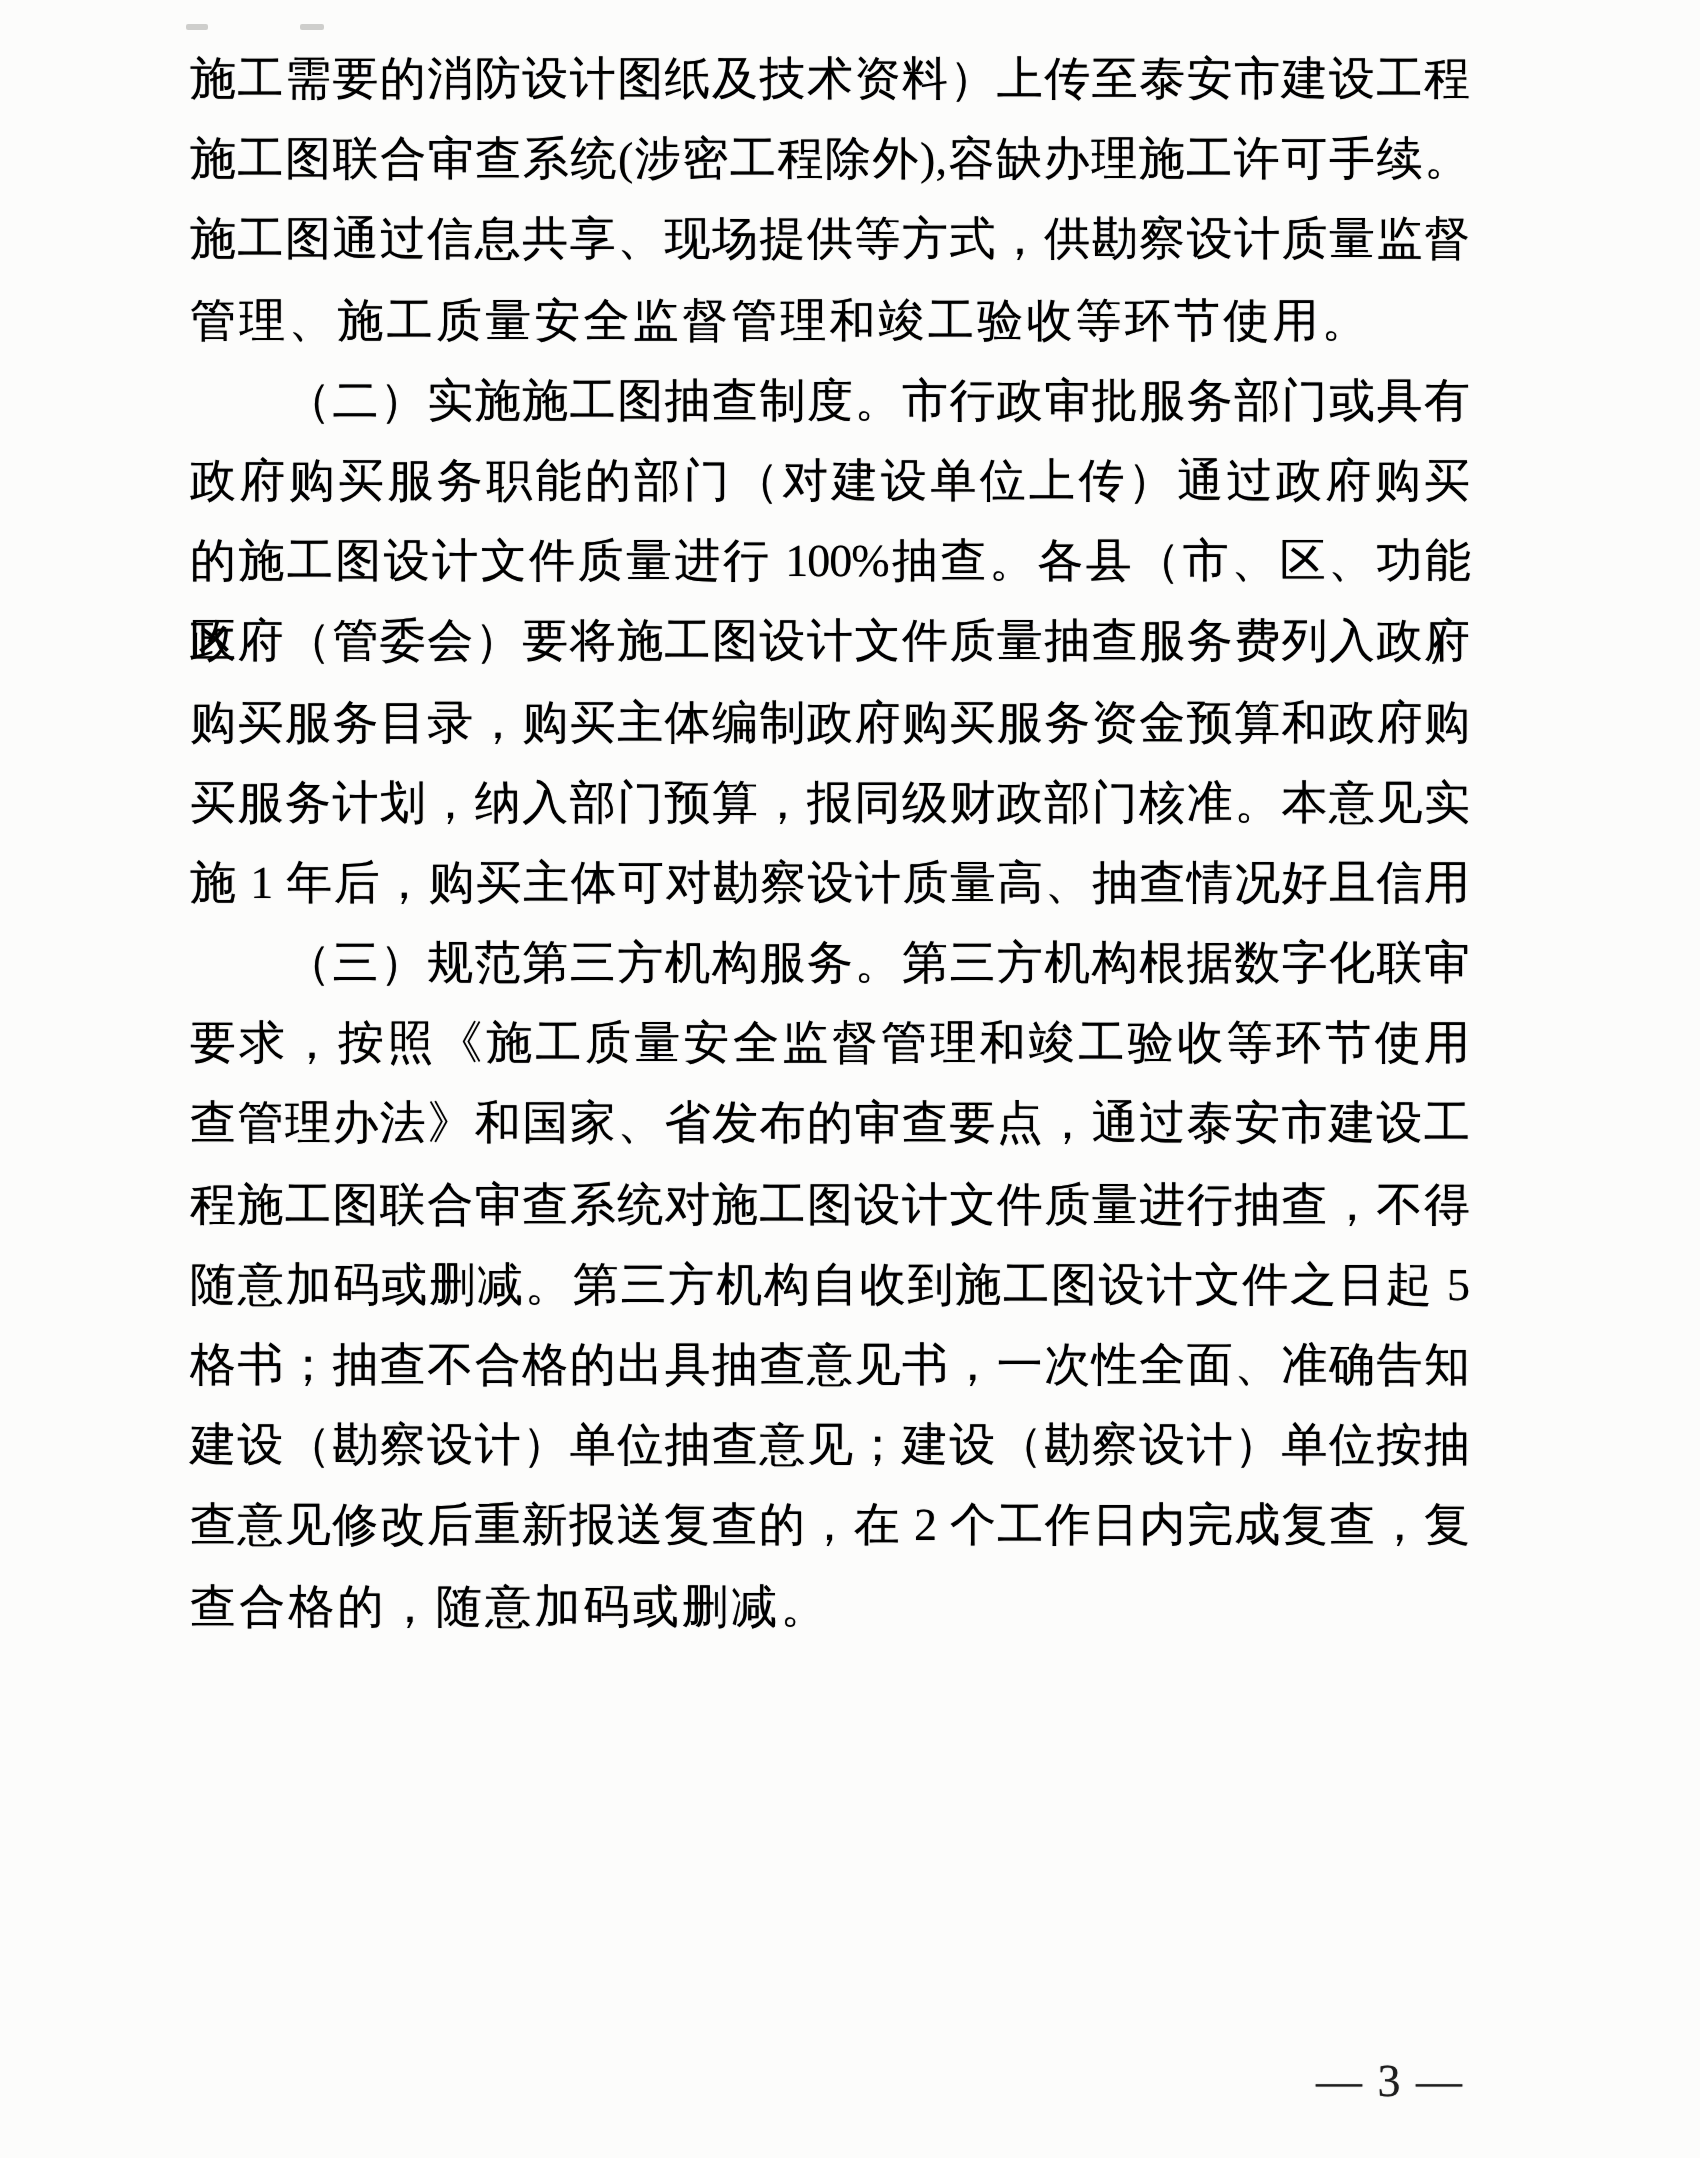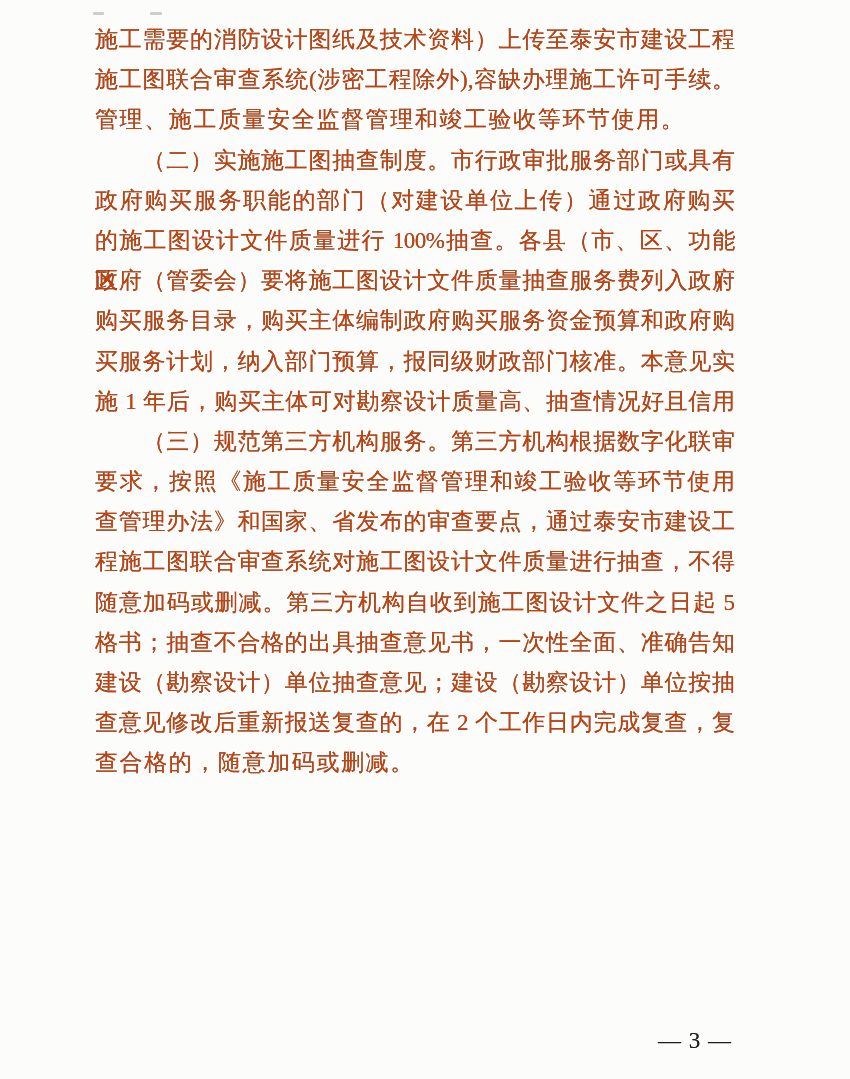--- a/index.html
+++ b/index.html
@@ -18,21 +18,21 @@
   .doc-body {
     position: absolute;
     left: 95px;
     top: 20px;
     width: 640px;
   }
   .doc-line {
     height: 40.2px;
     line-height: 40.2px;
     font-size: 23px;
-    color: #c2410c;
+    color: #000000;
     text-align: justify;
     text-align-last: justify;
     white-space: pre-wrap;
     overflow: visible;
     text-shadow: 0 0 0.5px rgba(30,30,30,0.65);
   }
   .doc-line.para-end {
     text-align-last: left;
     letter-spacing: 1.6px;
   }
@@ -65,20 +65,21 @@
 <body>
 
 <div class="page">
 
   <div class="scan-artifact artifact-1"></div>
   <div class="scan-artifact artifact-2"></div>
 
   <div class="doc-body">
     <div class="doc-line">施工需要的消防设计图纸及技术资料）上传至泰安市建设工程</div>
     <div class="doc-line">施工图联合审查系统(涉密工程除外),容缺办理施工许可手续。</div>
+    <div class="doc-line">施工图通过信息共享、现场提供等方式，供勘察设计质量监督</div>
     <div class="doc-line para-end">管理、施工质量安全监督管理和竣工验收等环节使用。</div>
     <div class="doc-line">　　（二）实施施工图抽查制度。市行政审批服务部门或具有</div>
     <div class="doc-line">政府购买服务职能的部门（对建设单位上传）通过政府购买</div>
     <div class="doc-line tight">的施工图设计文件质量进行 100%抽查。各县（市、区、功能区）</div>
     <div class="doc-line">政府（管委会）要将施工图设计文件质量抽查服务费列入政府</div>
     <div class="doc-line">购买服务目录，购买主体编制政府购买服务资金预算和政府购</div>
     <div class="doc-line">买服务计划，纳入部门预算，报同级财政部门核准。本意见实</div>
     <div class="doc-line">施 1 年后，购买主体可对勘察设计质量高、抽查情况好且信用</div>
     <div class="doc-line">　　（三）规范第三方机构服务。第三方机构根据数字化联审</div>
     <div class="doc-line">要求，按照《施工质量安全监督管理和竣工验收等环节使用</div>

